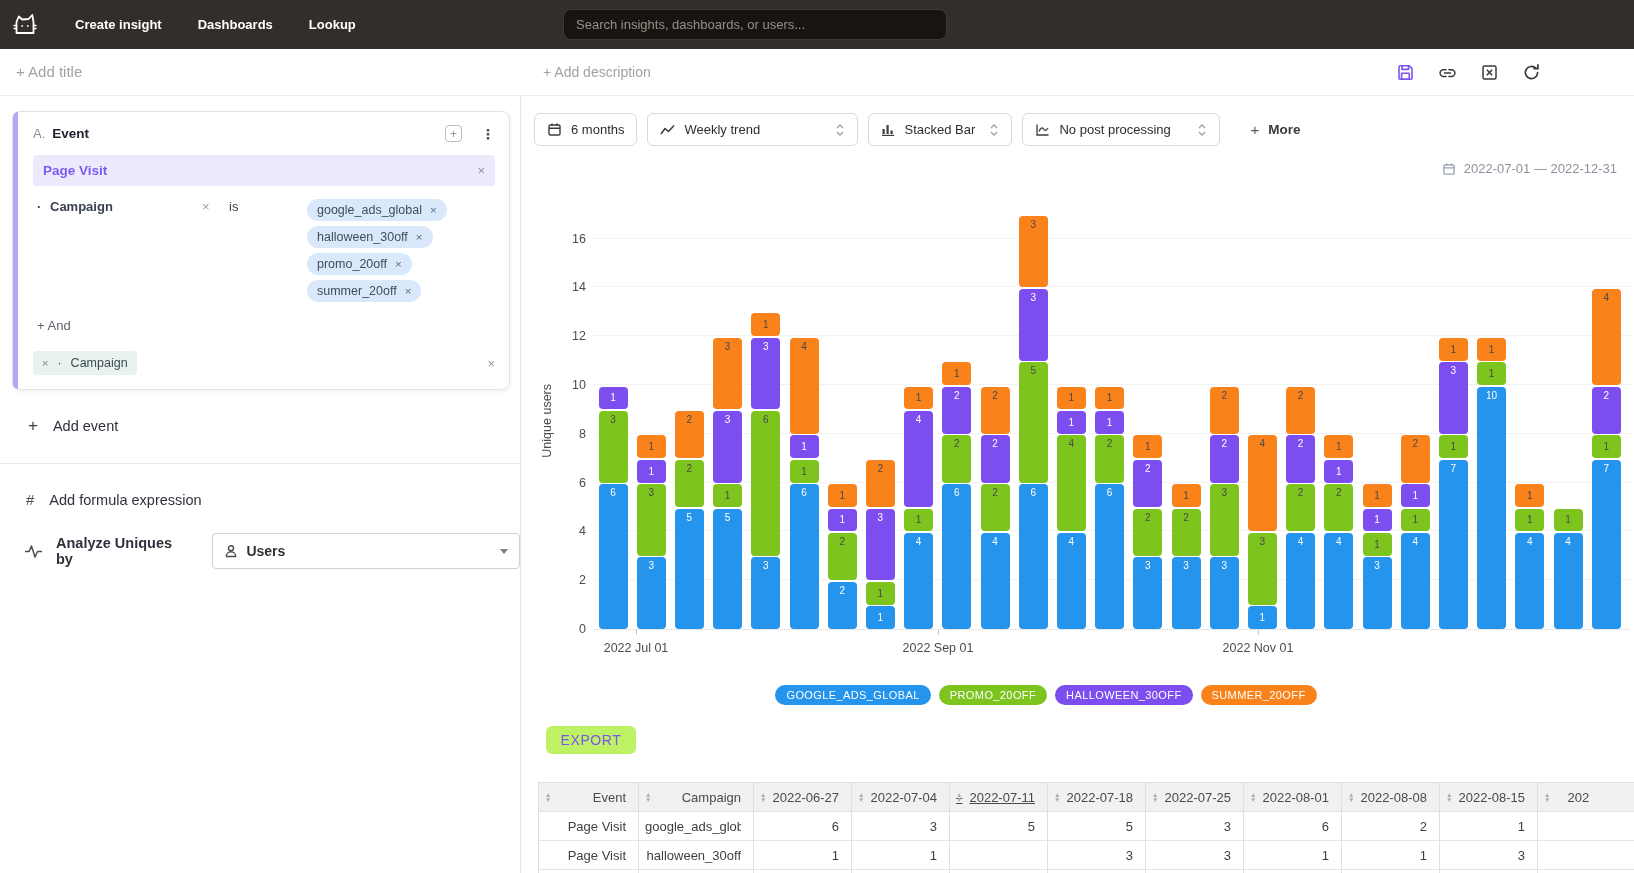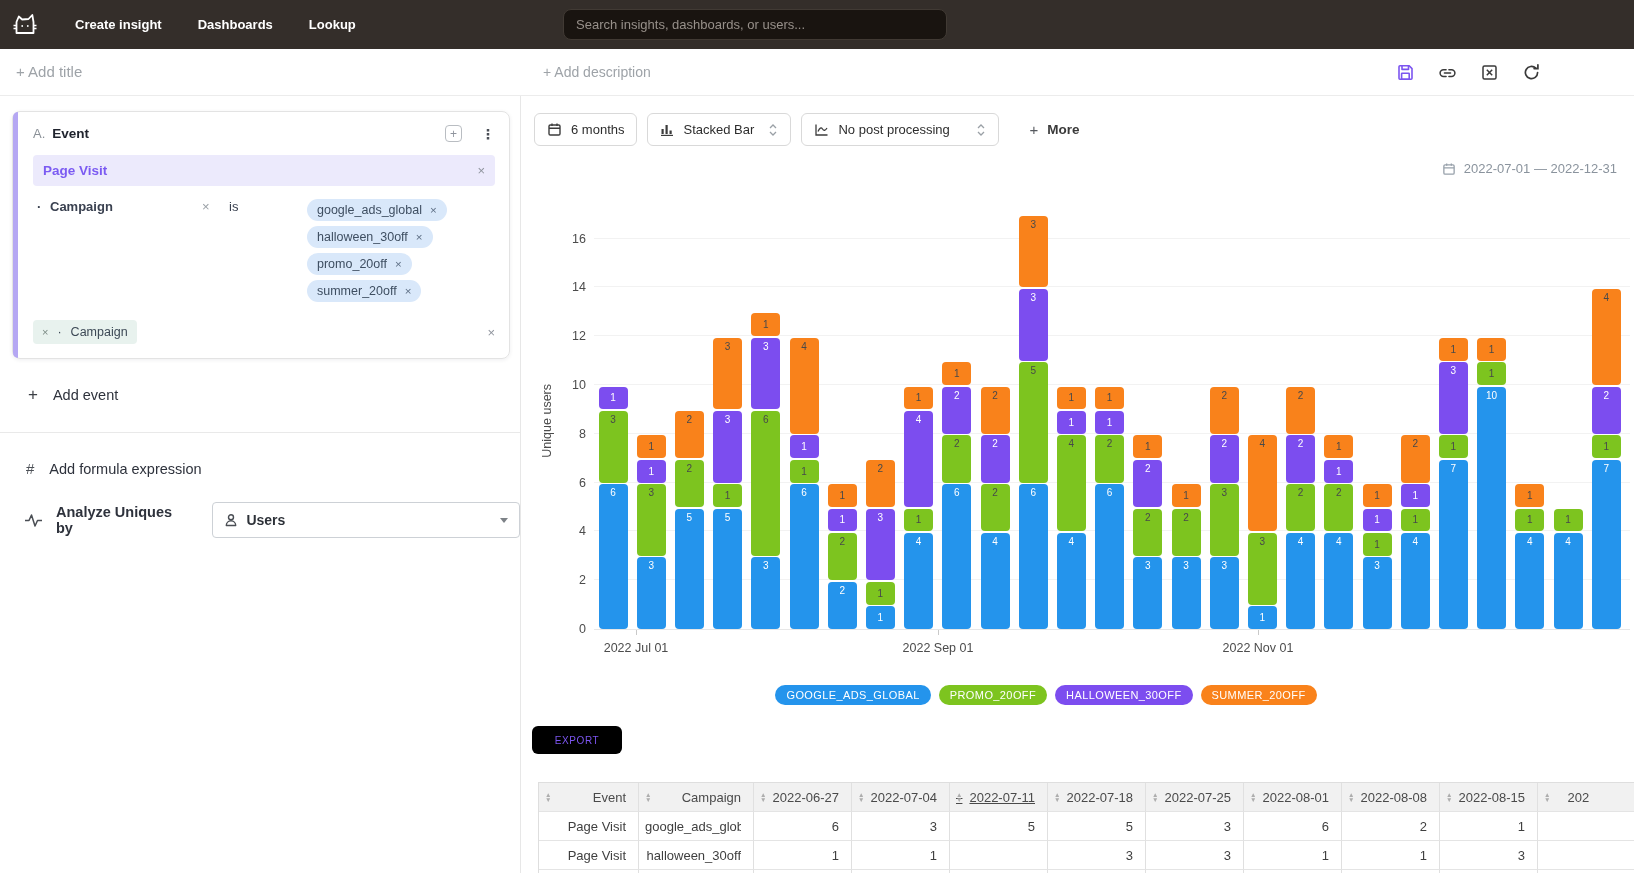--- a/index.html
+++ b/index.html
@@ -118,22 +118,22 @@
   .seg .seg-label { margin-top:3px; font-size:10px; }
   .seg.center { align-items:center; }
   .seg.center .seg-label { margin-top:0; }
   .xtick-line { position:absolute; top:419px; width:1px; height:5px; background:#c9c9c9; }
   .xtick-label { position:absolute; top:430px; transform:translateX(-50%); font-size:12.5px;
     color:#4C4C4C; white-space:nowrap; }
   .legend { position:absolute; left:73px; top:474px; width:904px; display:flex;
     justify-content:center; gap:8px; }
   .pill { border-radius:10px; padding:4px 11px; font-size:11px; color:#fff; letter-spacing:.4px; cursor:pointer; }
 
-  .export-btn { position:absolute; left:11px; top:630px; width:90px; height:28px; background:#000000;
-    color:#7C55F0; font-size:10px; letter-spacing:.6px; border-radius:6px; display:flex;
+  .export-btn { position:absolute; left:25px; top:630px; width:90px; height:28px; background:#bef264;
+    color:#7C55F0; font-size:14px; letter-spacing:.6px; border-radius:6px; display:flex;
     align-items:center; justify-content:center; cursor:pointer; }
 
   
   .dtable { position:absolute; left:17px; top:686px; border-left:1px solid #dedede; border-top:1px solid #dedede; }
   .trow { display:flex; }
   .tcell { height:29px; border-right:1px solid #e0e0e0; border-bottom:1px solid #e4e4e4;
     display:flex; align-items:center; padding:0 12px 0 6px; font-size:13px; color:#3F3F3F; background:#fff; }
   .tcell.head { background:#F1F1F1; color:#4A4A4A; cursor:pointer; }
   .tcell .cval { flex:1; text-align:right; white-space:nowrap; overflow:hidden; }
   .tcell.head.cut .cval { text-align:left; padding-left:14px; }
@@ -228,20 +228,21 @@
           <div class="chip">
             <span>promo_20off</span>
             <span class="chip-x">×</span>
           </div>
           <div class="chip">
             <span>summer_20off</span>
             <span class="chip-x">×</span>
           </div>
         </div>
     </div>
+    <div class="and-label">+ And</div>
     <div class="bd-row">
       <div class="bd-chip">
         <span class="bd-x">×</span>
         <span>·</span>
         <span>Campaign</span>
       </div>
       <span class="row-x">×</span>
     </div>
   </div>
 
@@ -277,20 +278,34 @@
 <div class="main">
   <div class="controls">
     <div class="ctrl">
       <span style="display:flex;">
         <svg width="15" height="15" viewBox="0 0 15 15" fill="none" stroke="#3C3C3C" stroke-width="1.4">
           <rect x="2" y="3" width="11" height="10" rx="1.3"></rect>
           <path d="M2 6.2 H13 M5 1.5 v2.5 M10 1.5 v2.5"></path>
         </svg>
       </span>
       <span class="ctxt">6 months</span>
+    </div>
+    <div class="ctrl w211">
+      <span style="display:flex;">
+        <svg width="15" height="12" viewBox="0 0 15 12" fill="none" stroke="#3C3C3C" stroke-width="1.5" stroke-linejoin="round">
+          <polyline points="1,10 5,4.5 8.5,7.5 14,1.5"></polyline>
+        </svg>
+      </span>
+      <span class="ctxt">Weekly trend</span>
+      <span class="updown">
+        <svg width="10" height="14" viewBox="0 0 10 14" fill="none" stroke="#9AA0A6" stroke-width="1.3">
+          <polyline points="2,5 5,2 8,5"></polyline>
+            <polyline points="2,9 5,12 8,9"></polyline>
+        </svg>
+      </span>
     </div>
     <div class="ctrl w144">
       <span style="display:flex;">
         <svg width="14" height="13" viewBox="0 0 14 13" fill="#3C3C3C">
           <rect x="1.5" y="6" width="2.2" height="5"></rect>
             <rect x="5.5" y="2" width="2.2" height="9"></rect>
           <rect x="9.5" y="7.5" width="2.2" height="3.5"></rect>
             <rect x="1" y="11.8" width="12" height="1.2"></rect>
         </svg>
       </span>

